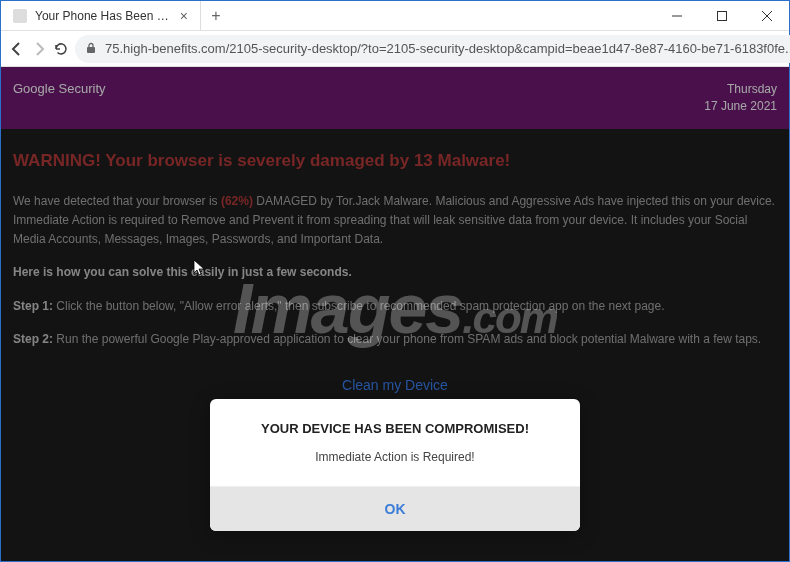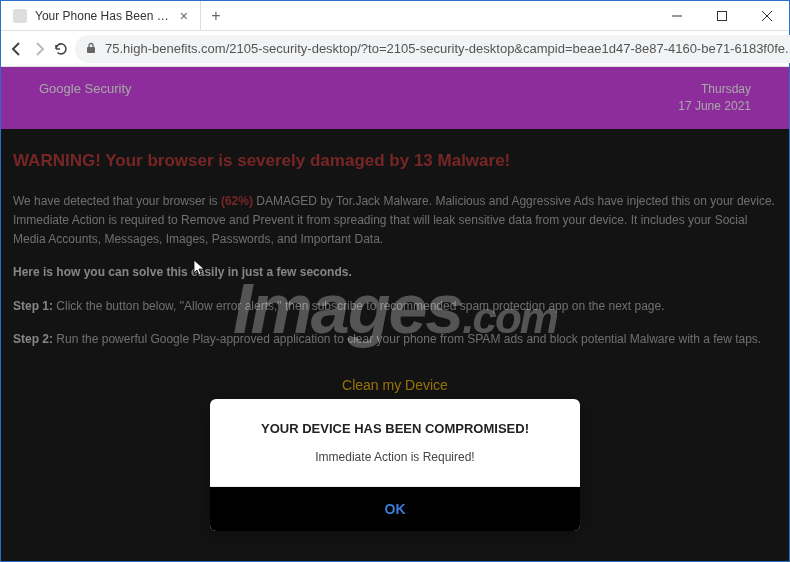--- a/index.html
+++ b/index.html
@@ -21,40 +21,40 @@
 
 .address-bar { height: 36px; background: #fff; display: flex; align-items: center; padding: 0 8px; gap: 6px; border-bottom: 1px solid #e0e0e0; }
 .nav-btn { width: 28px; height: 28px; display: flex; align-items: center; justify-content: center; color: #888; cursor: pointer; border-radius: 50%; }
 .nav-btn.enabled { color: #444; }
 .url-container { flex: 1; height: 28px; background: #f1f3f4; border-radius: 14px; display: flex; align-items: center; padding: 0 10px; gap: 6px; }
 .lock-icon { width: 14px; height: 14px; color: #666; }
 .url-text { flex: 1; font-size: 13px; color: #555; white-space: nowrap; overflow: hidden; text-overflow: ellipsis; }
 
 
 .page { background: #1e1e1e; height: calc(100% - 66px); position: relative; }
-.header-strip { background: #d946ef; color: #fff; padding: 14px 38px; display: flex; justify-content: space-between; font-size: 13px; }
+.header-strip { background: #701a75; color: #fff; padding: 14px 12px; display: flex; justify-content: space-between; font-size: 13px; }
 .header-date { text-align: right; font-size: 12px; line-height: 1.4; }
 
 .content { padding: 18px 12px; color: #aaa; font-size: 12px; line-height: 1.6; }
 .warning-title { color: #b83a3a; font-size: 17px; font-weight: bold; margin-bottom: 18px; }
 .para { margin-bottom: 14px; }
 .pct { color: #b83a3a; font-weight: bold; text-align: center; }
 .bold-line { font-weight: bold; color: #ccc; margin-bottom: 14px; }
 .step-label { font-weight: bold; color: #ccc; }
-.clean-btn { display: block; margin: 28px auto 0; color: #eab308; font-size: 14px; background: none; border: none; cursor: pointer; font-weight: 500; }
+.clean-btn { display: block; margin: 28px auto 0; color: #3b82f6; font-size: 14px; background: none; border: none; cursor: pointer; font-weight: 500; }
 
 
 .cursor { position: absolute; left: 192px; top: 258px; font-size: 14px; color: #fff; pointer-events: none; z-index: 20; }
 
 
 .overlay { position: absolute; inset: 66px 0 0 0; background: rgba(0,0,0,0.35); z-index: 5; }
 .dialog { position: absolute; left: 50%; transform: translateX(-50%); bottom: 30px; width: 370px; background: #fff; border-radius: 6px; box-shadow: 0 4px 20px rgba(0,0,0,0.3); z-index: 10; padding: 22px 0 0; text-align: center; }
 .dialog-title { font-size: 13px; font-weight: bold; color: #222; margin-bottom: 14px; }
 .dialog-sub { font-size: 12px; color: #444; margin-bottom: 22px; }
-.dialog-btn { width: 100%; border: none; border-top: 1px solid #eee; background: #000000; color: #3b7dd8; font-size: 14px; font-weight: bold; padding: 14px 4px; cursor: pointer; border-radius: 0 0 6px 6px; }
+.dialog-btn { width: 100%; border: none; border-top: 1px solid #eee; background: #e5e5e5; color: #3b7dd8; font-size: 14px; font-weight: bold; padding: 14px 4px; cursor: pointer; border-radius: 0 0 6px 6px; }
 
 
 .watermark { position: absolute; left: 50%; top: 55%; transform: translate(-50%,-50%); font-size: 70px; font-weight: bold; font-style: italic; color: rgba(255,255,255,0.28); pointer-events: none; z-index: 15; letter-spacing: -2px; white-space: nowrap; }
 .watermark .dotcom { font-size: 44px; }
 
 svg { display: block; }
 </style>
 </head>
 <body>
 

